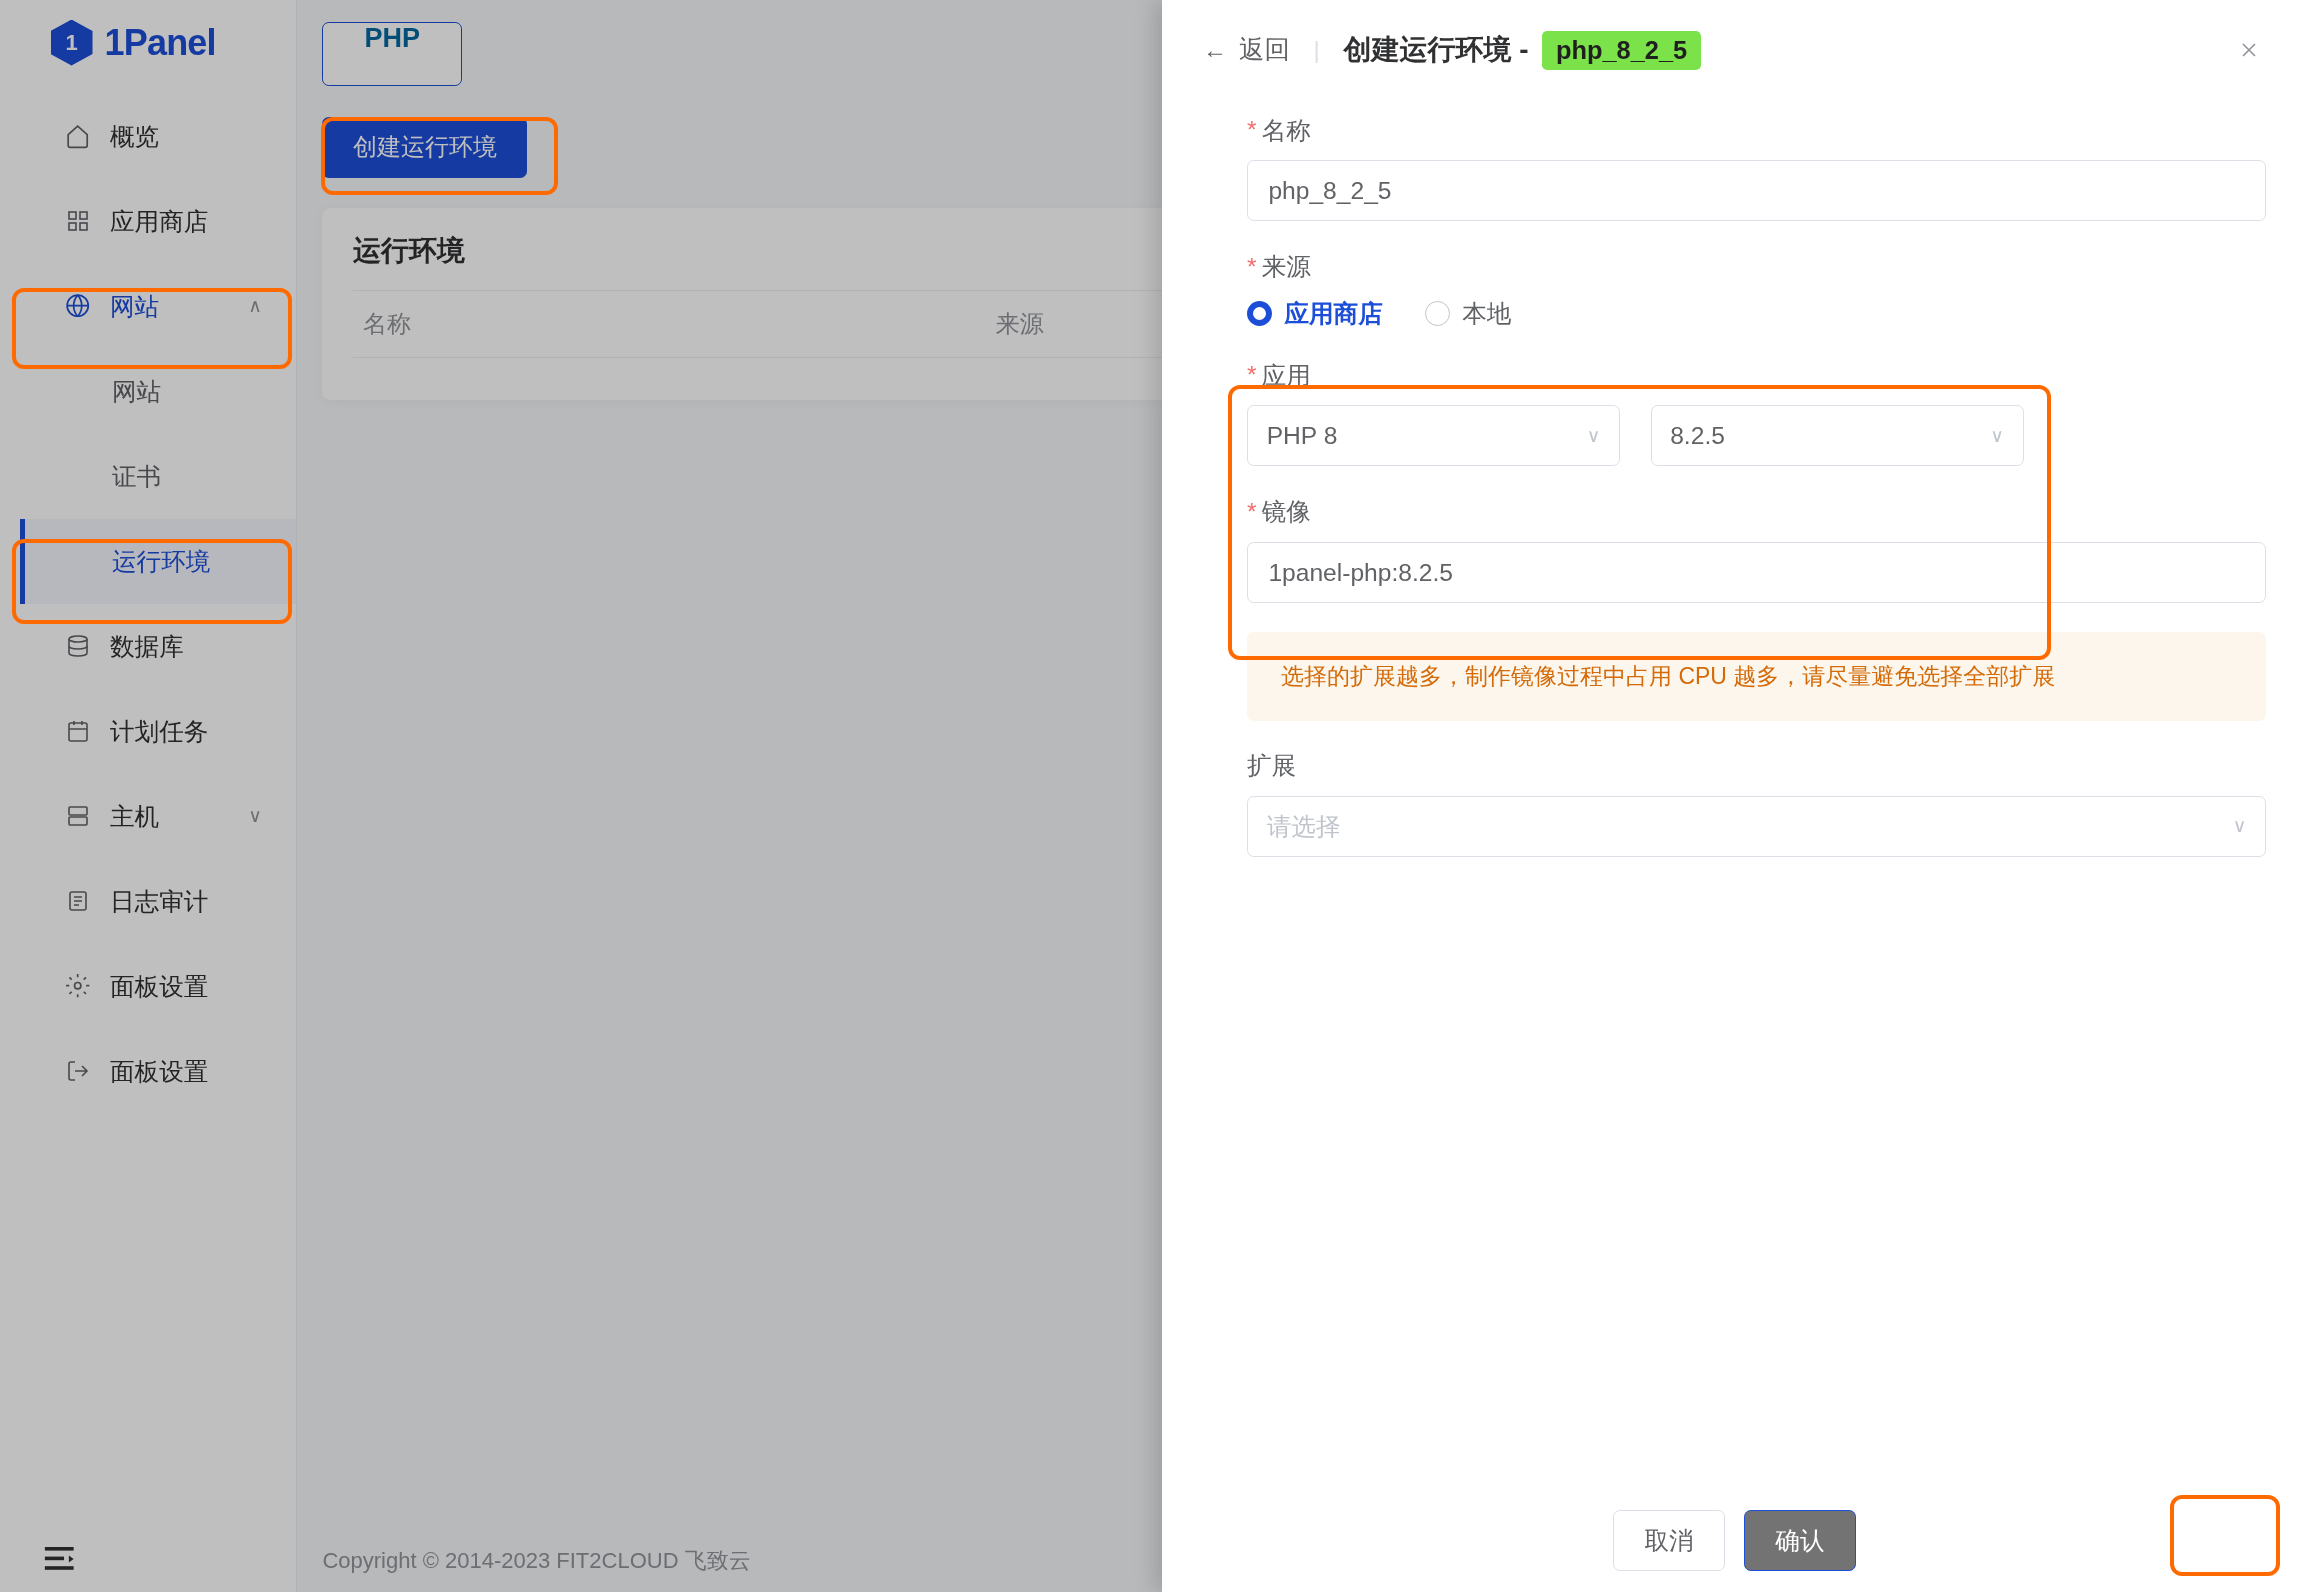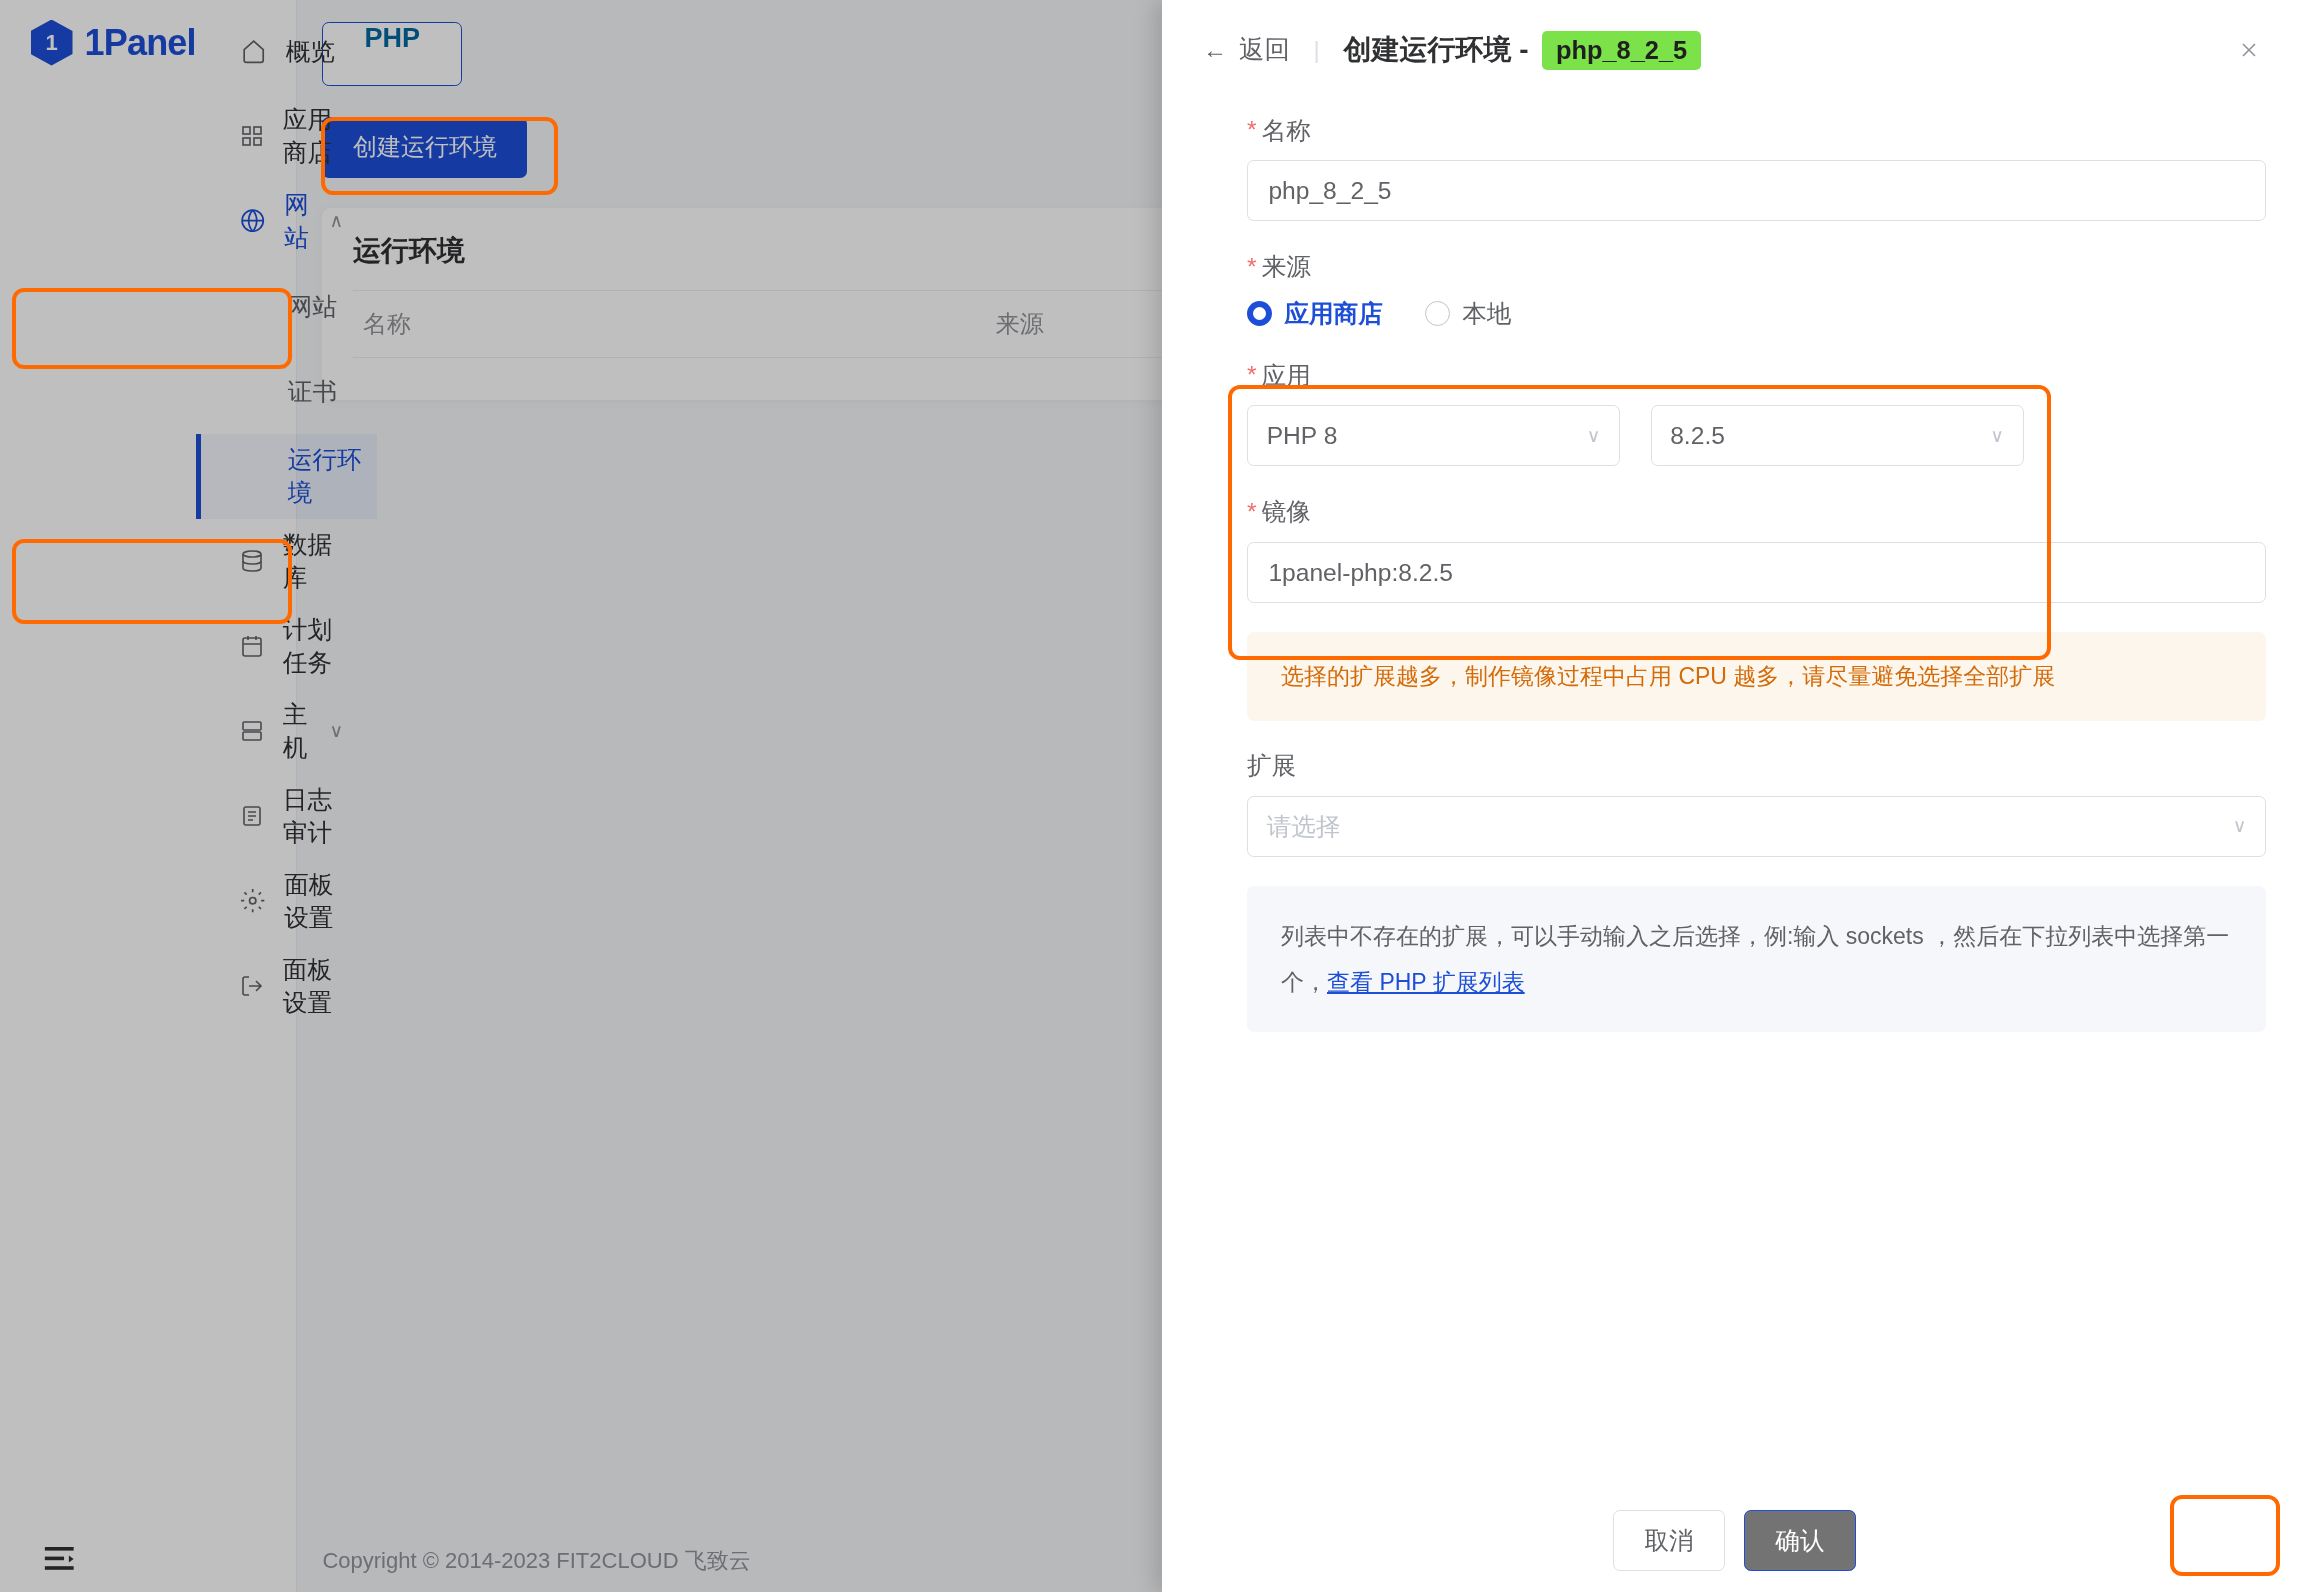--- a/index.html
+++ b/index.html
@@ -22,24 +22,26 @@
   position: absolute;
   inset: 0;
   background: rgba(0,0,0,0.25);
   z-index: 5;
   pointer-events: none;
 }
 .sidebar {
   width: 297px;
   background: #fff;
   display: flex;
+  flex-direction: column;
   border-right: 0.8px solid #ebeef5;
   flex-shrink: 0;
   position: relative;
   z-index: 1;
+  padding-left: 20px;
 }
 .logo {
   height: 85px;
   display: flex;
   align-items: center;
   padding-left: 30.5px;
   gap: 12px;
 }
 .logo-icon {
   width: 42px;
@@ -561,23 +563,20 @@
     <div class="form-group">
       <div class="form-label">
           <span>扩展</span>
         </div>
       <div class="select placeholder">
         <span>请选择</span>
         <span class="arrow">∨</span>
       </div>
     </div>
 
-    <div class="info-box">
-      <span>列表中不存在的扩展，可以手动输入之后选择，例:输入 sockets ，然后在下拉列表中选择第一个，</span><a>查看 PHP 扩展列表</a>
-    </div>
   </div>
 
   <div class="drawer-footer">
     <button class="btn">
         <span>取消</span>
       </button>
     <button class="btn btn-primary">
         <span>确认</span>
       </button>
   </div>

